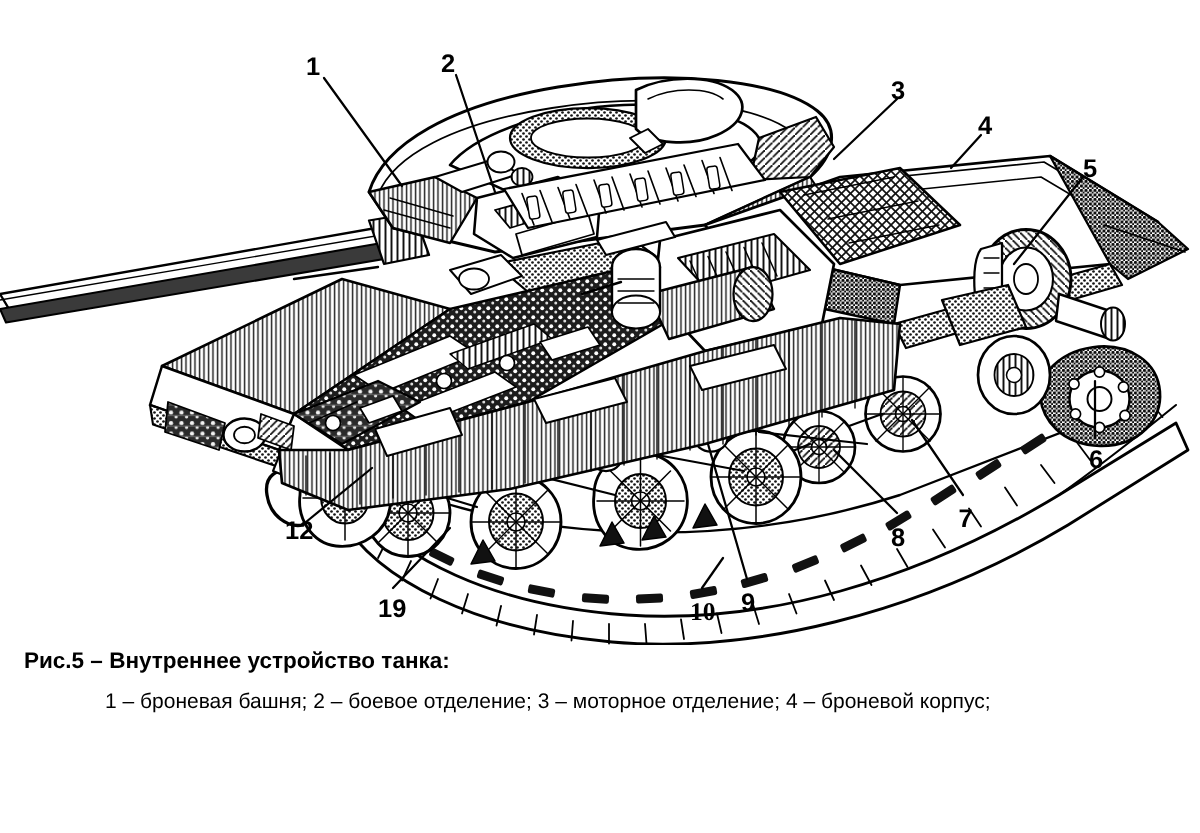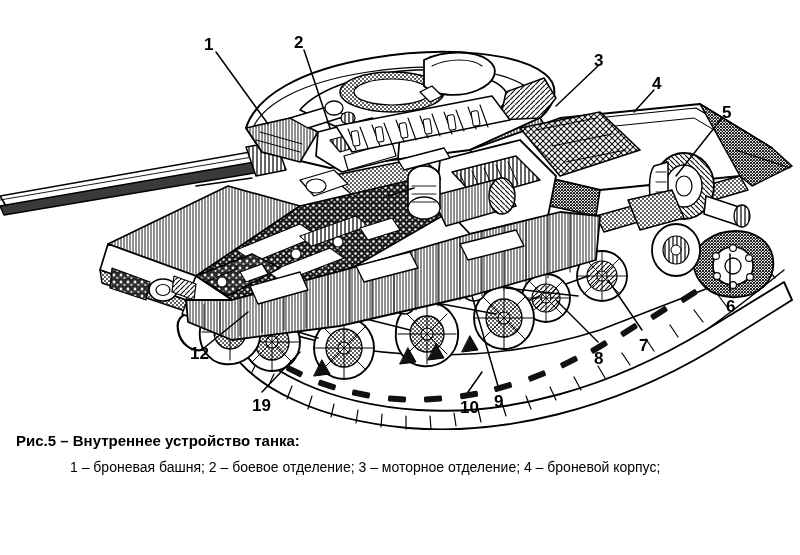--- a/index.html
+++ b/index.html
@@ -511,21 +511,21 @@
 
     <div class="callout" style="left:204px; top:36px;">1</div>
     <div class="callout" style="left:294px; top:34px;">2</div>
     <div class="callout" style="left:594px; top:52px;">3</div>
     <div class="callout" style="left:652px; top:75px;">4</div>
     <div class="callout" style="left:722px; top:104px;">5</div>
     <div class="callout" style="left:726px; top:298px;">6</div>
     <div class="callout" style="left:639px; top:337px;">7</div>
     <div class="callout" style="left:594px; top:350px;">8</div>
     <div class="callout" style="left:494px; top:393px;">9</div>
-    <div class="callout" style="left:460px; top:399px;">10</div>
+    <div class="callout" style="left:460px; top:399px;font-family:Liberation Serif, serif;">10</div>
     <div class="callout" style="left:252px; top:397px;">19</div>
     <div class="callout" style="left:190px; top:345px;">12</div>
 
   </div>
 
   <div id="caption">
     <div id="caption-title">Рис.5 – Внутреннее  устройство танка:</div>
     <div class="caption-line">1 – броневая башня; 2 – боевое отделение; 3 – моторное отделение; 4 – броневой корпус;</div>
   </div>
 

